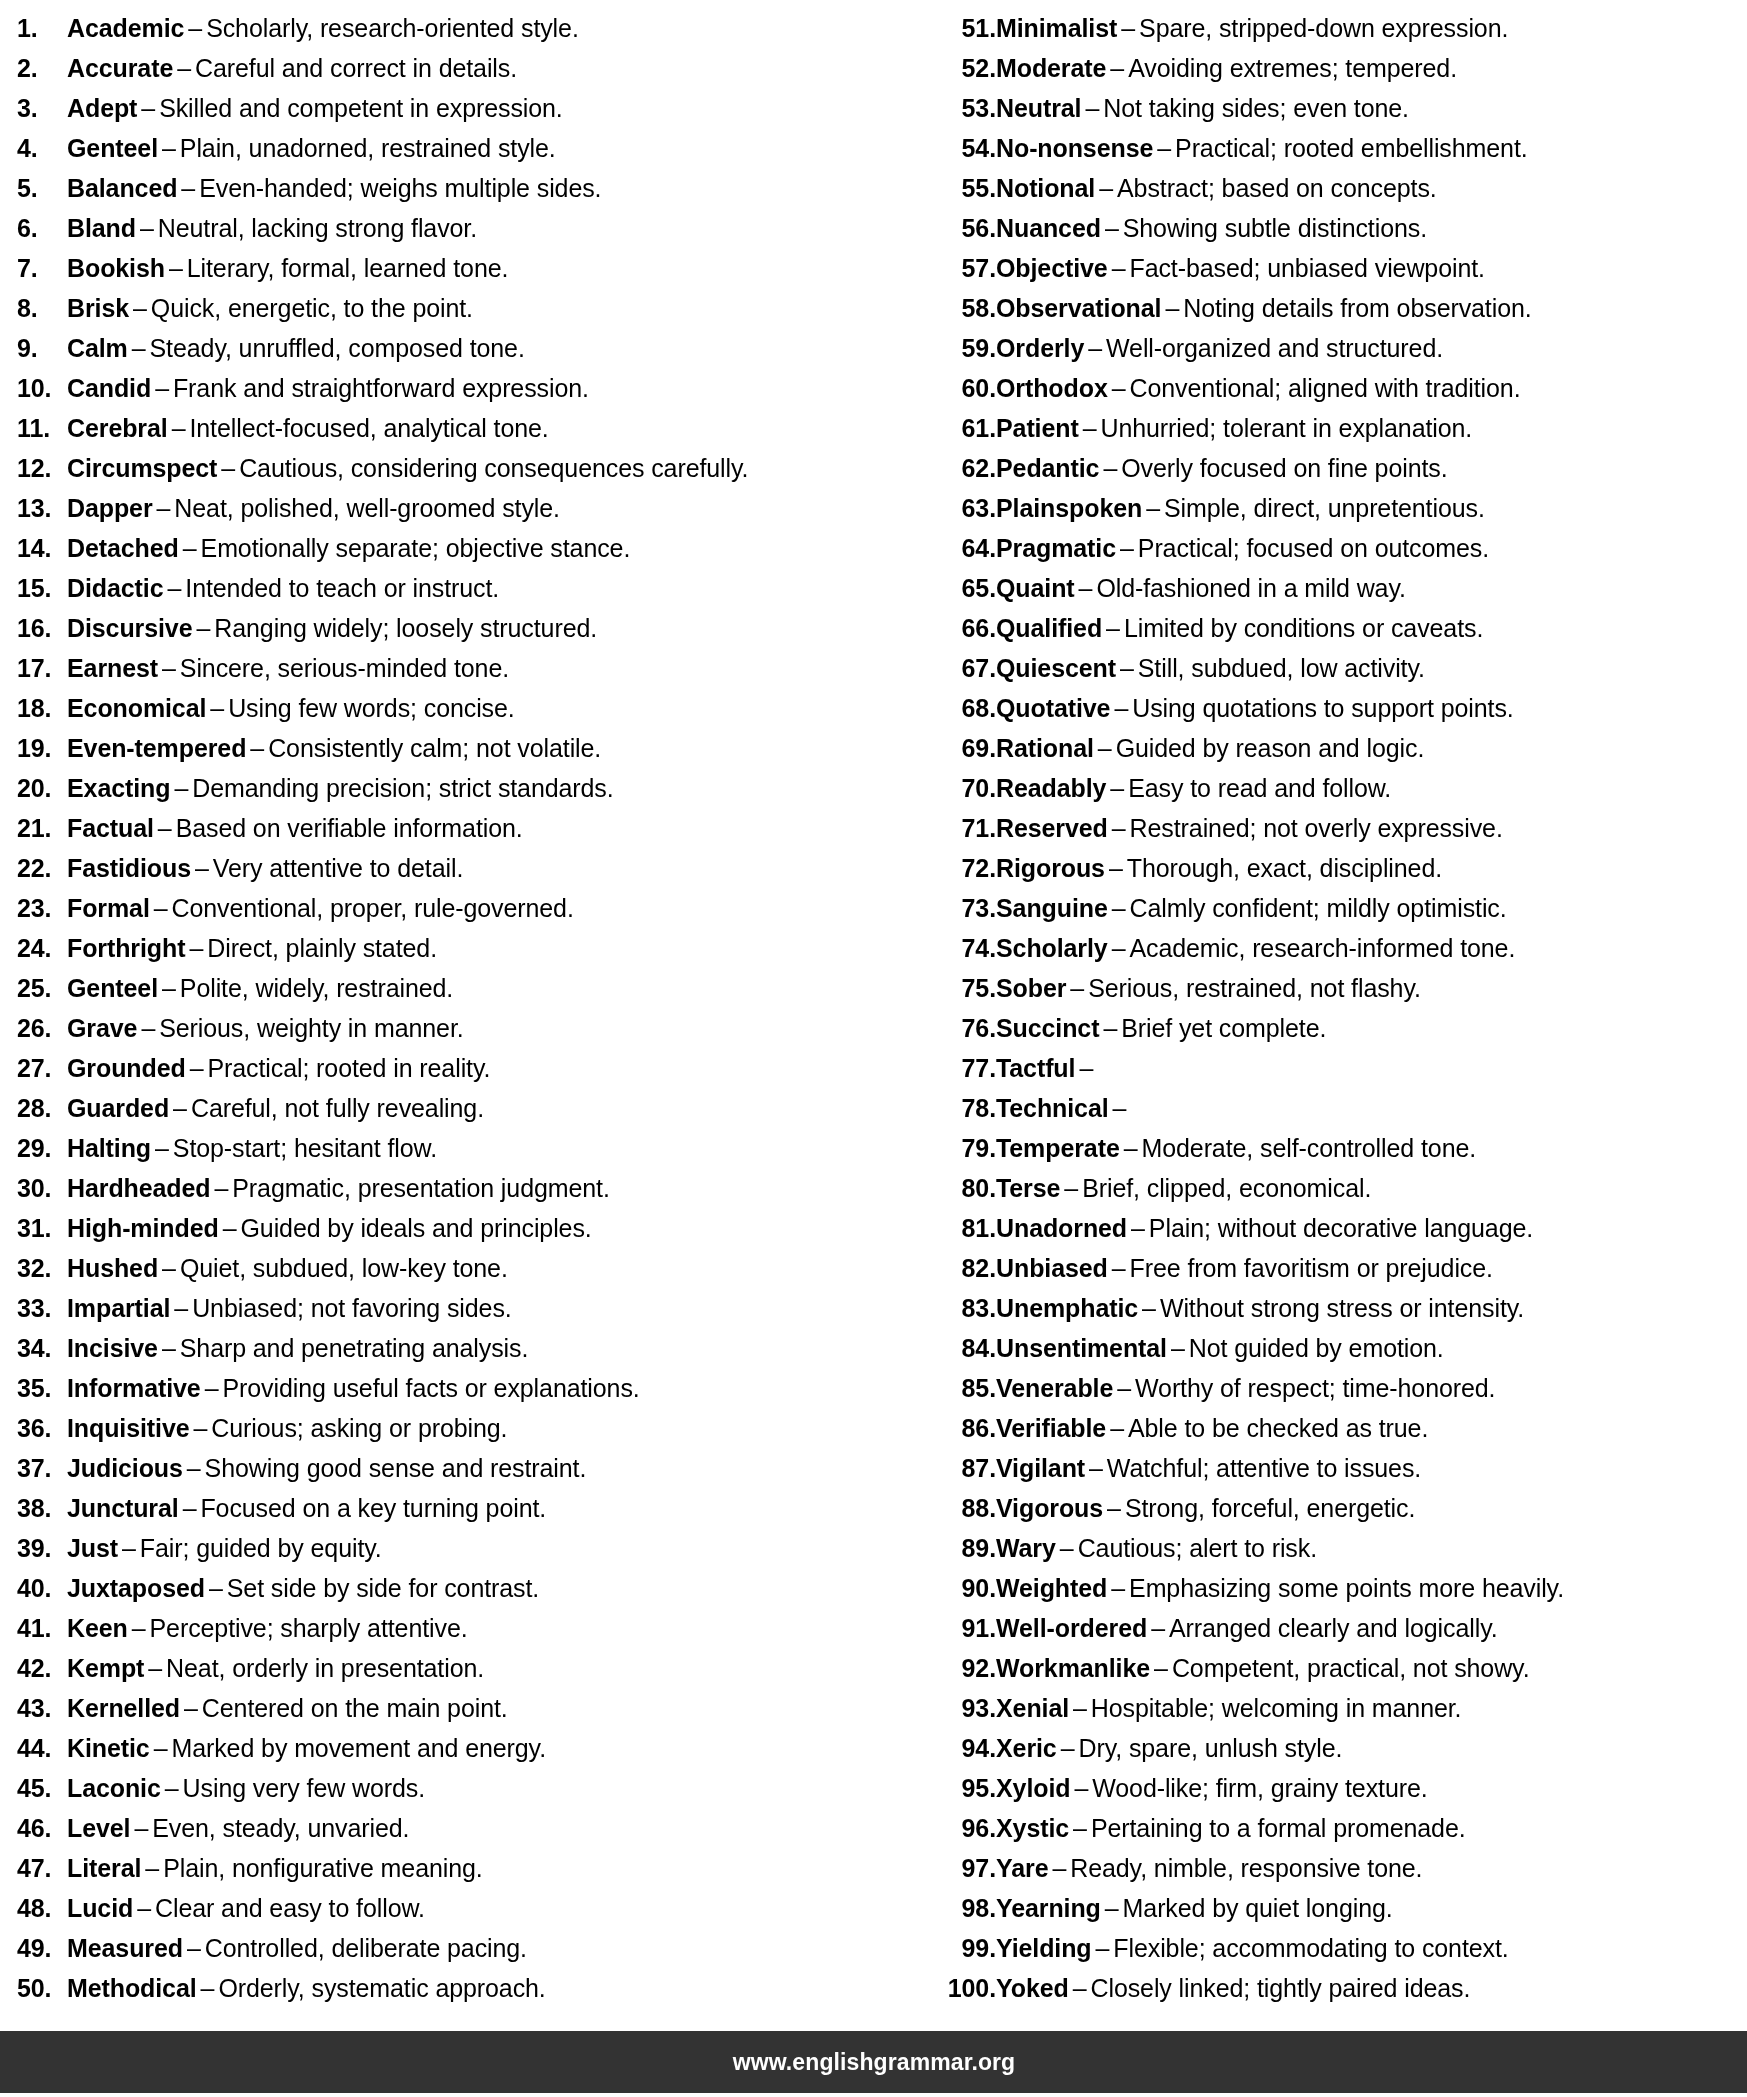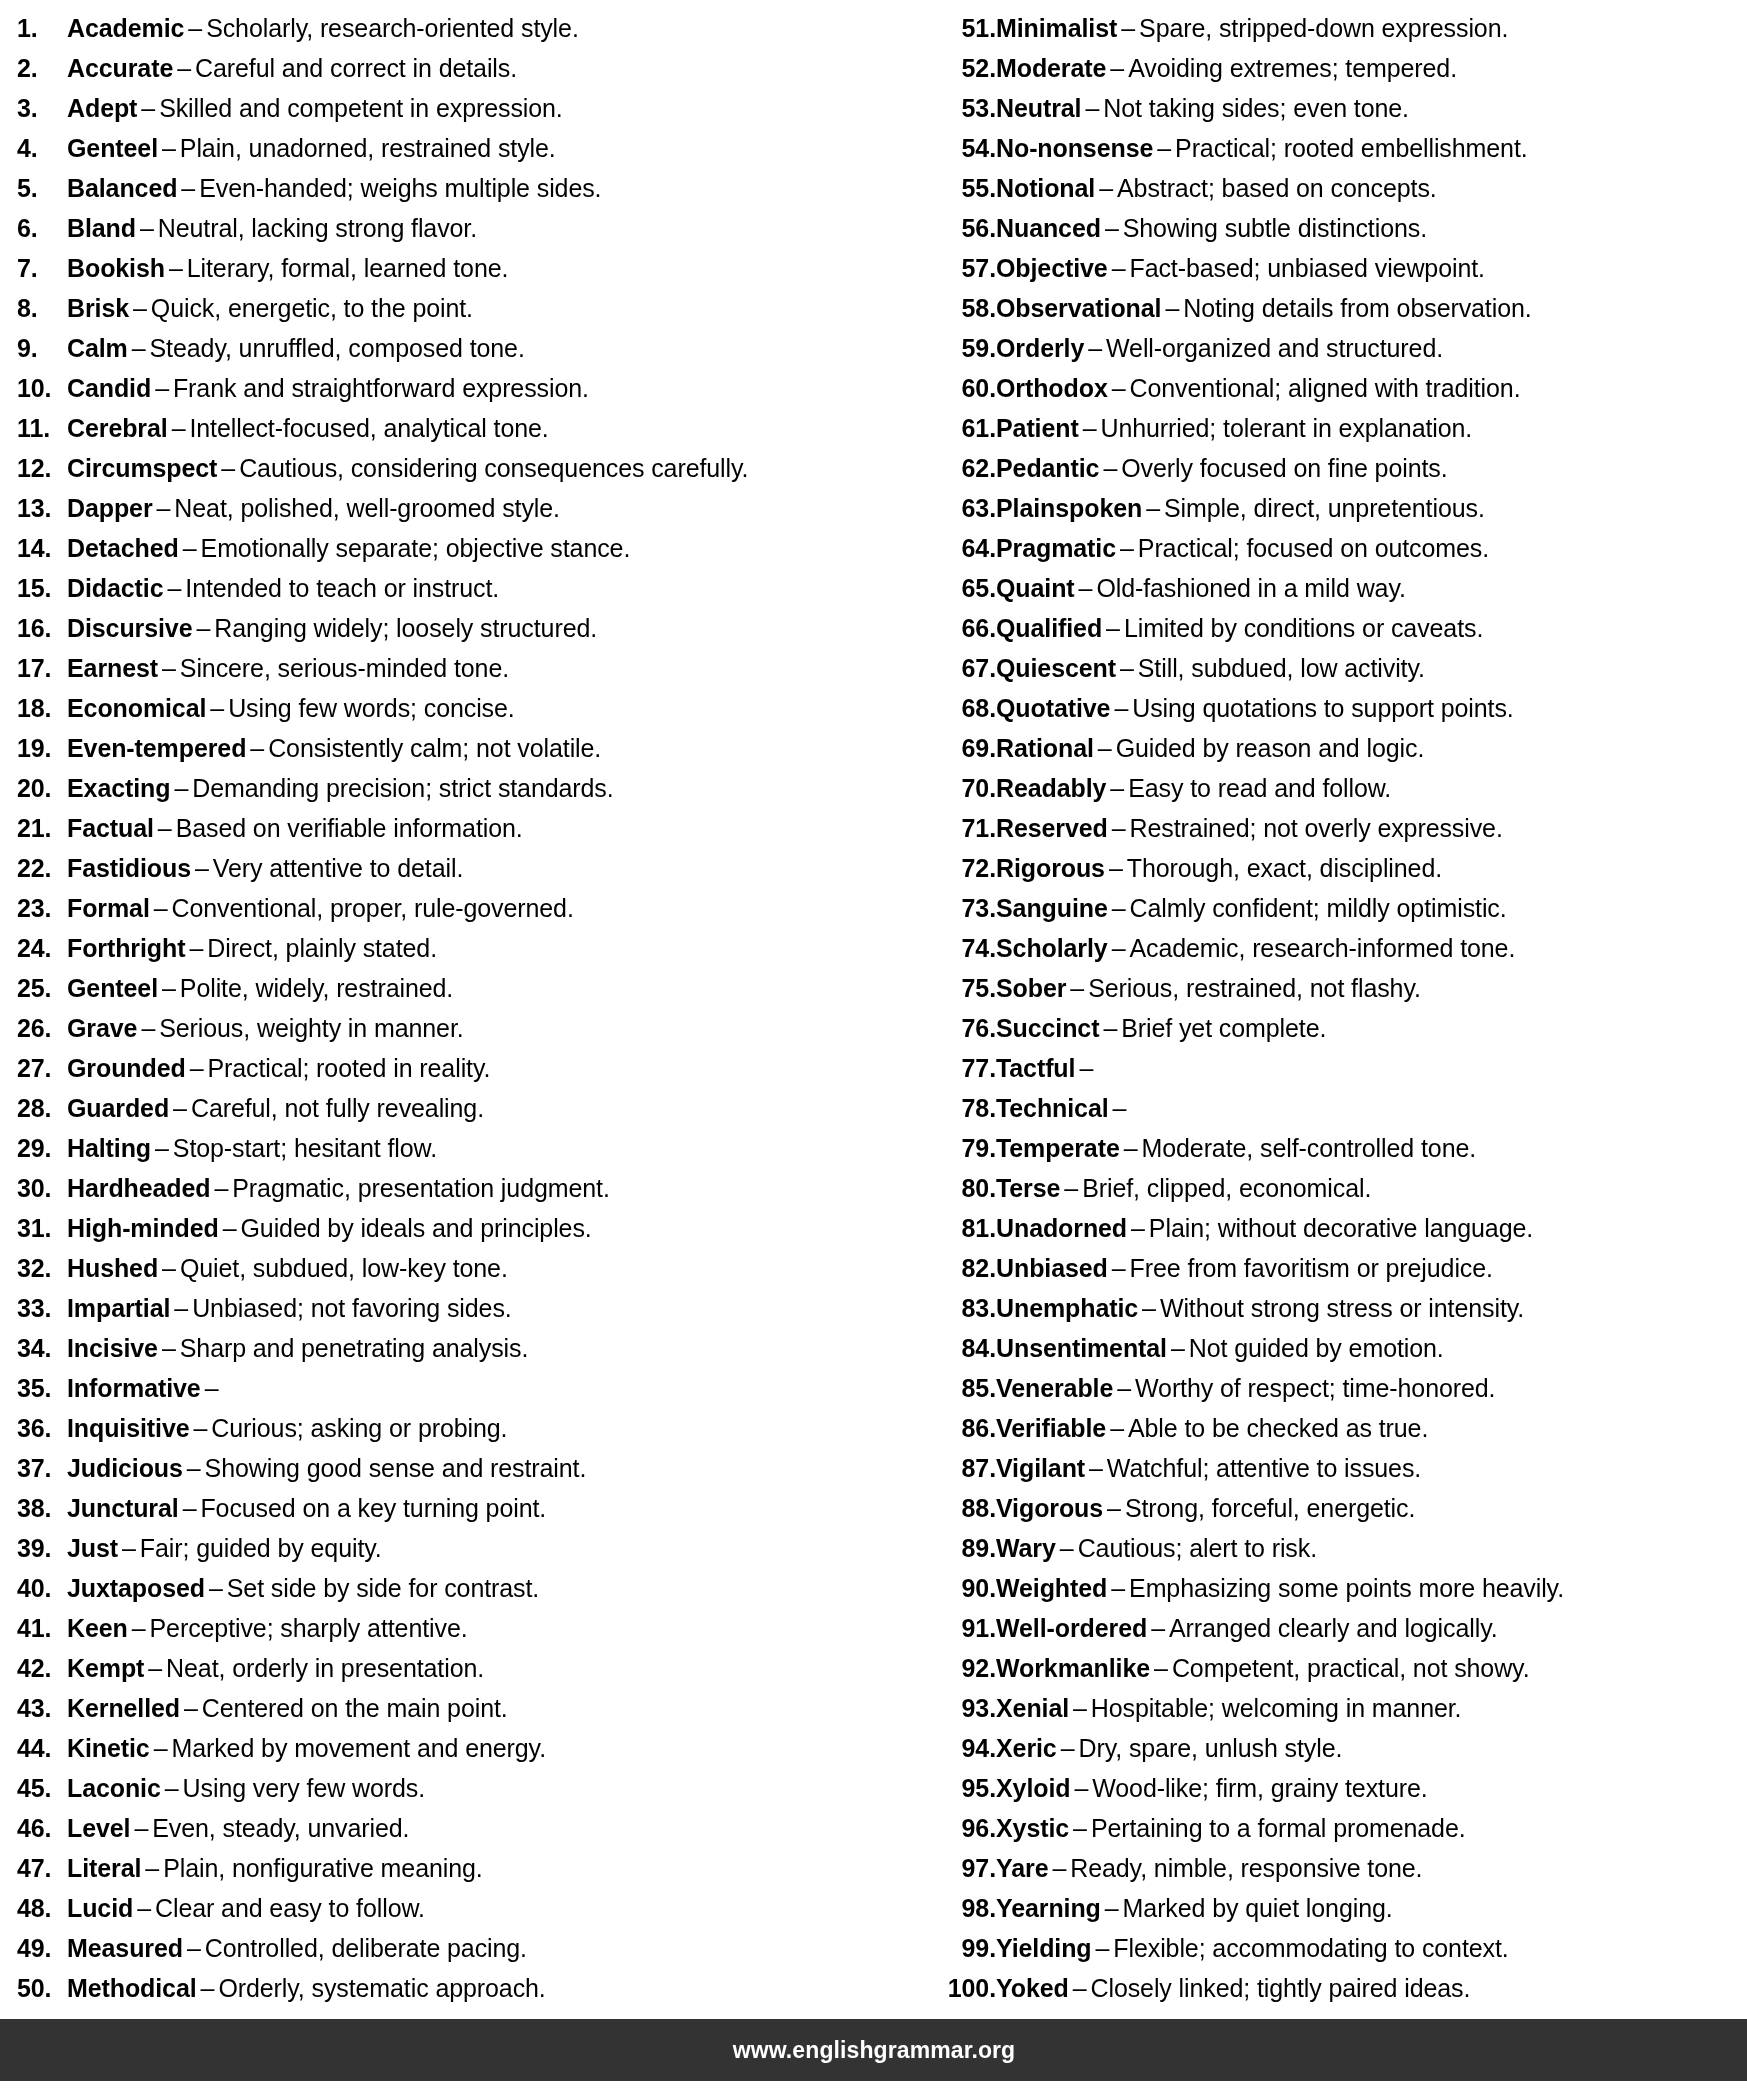--- a/index.html
+++ b/index.html
@@ -95,21 +95,21 @@
 
   .item-def {
     font-weight: normal;
     font-size: 25px;
     letter-spacing: -0.1px;
   }
 
   .footer-bar {
     position: absolute;
     left: 0;
-    bottom: 16px;
+    bottom: 4px;
     width: 1748px;
     height: 62px;
     background: #333333;
     display: flex;
     align-items: center;
     justify-content: center;
   }
 
   .footer-text {
     color: #ffffff;
@@ -329,20 +329,21 @@
           <li class="item">
             <span class="item-number">34.</span>
             <span class="item-term">Incisive</span>
             <span class="item-dash">–</span>
             <span class="item-def">Sharp and penetrating analysis.</span>
           </li>
           <li class="item">
             <span class="item-number">35.</span>
             <span class="item-term">Informative</span>
             <span class="item-dash">–</span>
+            <span class="item-def">Providing useful facts or explanations.</span>
           </li>
           <li class="item">
             <span class="item-number">36.</span>
             <span class="item-term">Inquisitive</span>
             <span class="item-dash">–</span>
             <span class="item-def">Curious; asking or probing.</span>
           </li>
           <li class="item">
             <span class="item-number">37.</span>
             <span class="item-term">Judicious</span>

